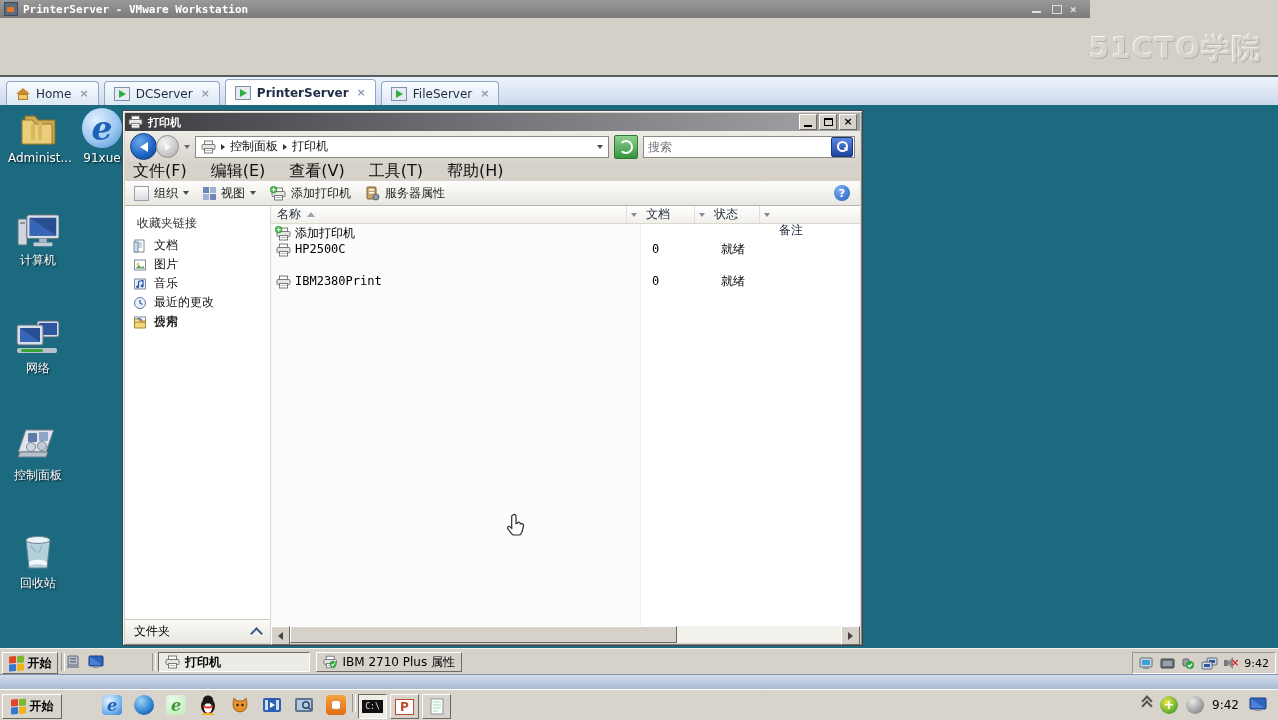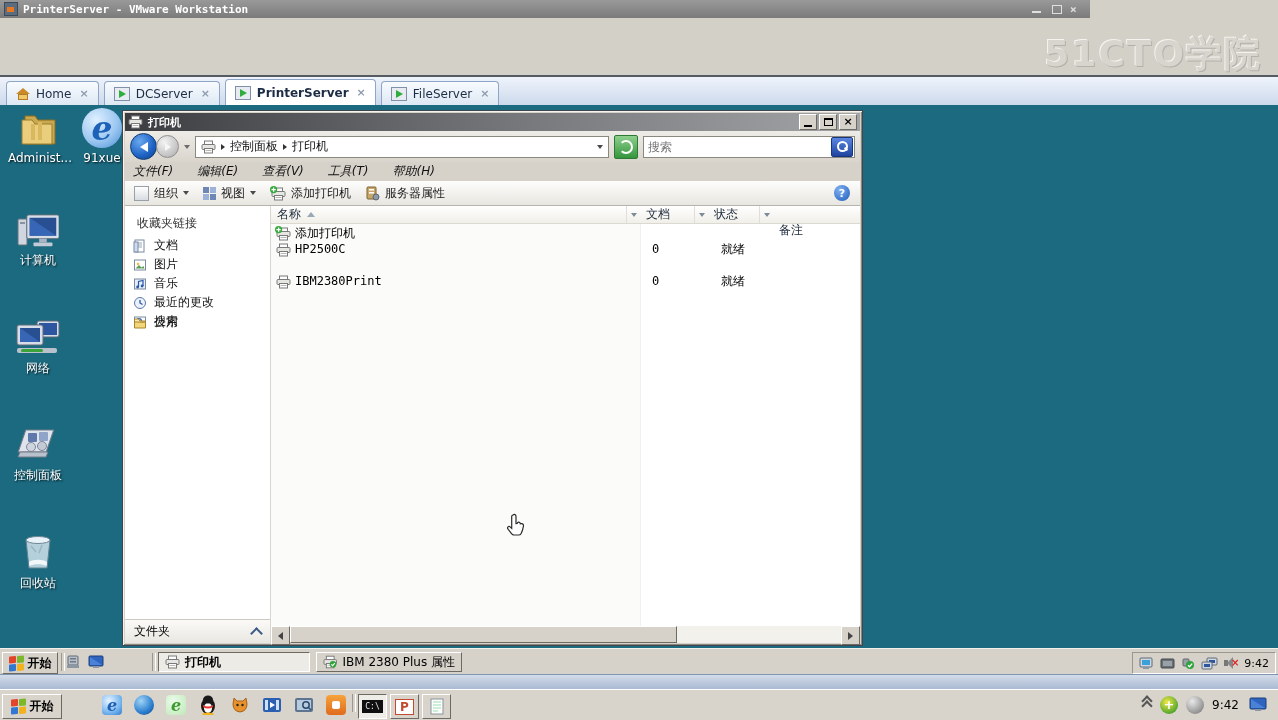--- a/index.html
+++ b/index.html
@@ -21,21 +21,21 @@
      display:flex;align-items:center;gap:5px;padding-left:4px;box-sizing:border-box;}
   .vmw-logo{width:12px;height:12px;background:#5a6c7e;border:1px solid #3c4a58;position:relative;}
   .vmw-logo::after{content:"";position:absolute;left:2px;top:4px;width:7px;height:5px;background:#e87722;}
   .vmw-winbtns{position:absolute;right:6px;top:3px;display:flex;gap:6px;}
   .vmw-winbtn{width:14px;height:12px;position:relative;opacity:.85;}
   .vmw-winbtn .bar{position:absolute;left:2px;bottom:2px;width:9px;height:2px;background:#efefef;}
   .vmw-winbtn .box{position:absolute;left:2px;top:2px;width:8px;height:7px;border:1.5px solid #efefef;}
   .vmw-winbtn .x{color:#efefef;font-size:11px;line-height:12px;font-weight:bold;}
 
   .vmw-toolbar-area{left:0;top:18px;width:1278px;height:59px;background:#d3d0c7;border-bottom:2px solid #565a61;box-sizing:border-box;}
-  .watermark{position:absolute;right:16px;top:12px;font-size:36px;font-weight:bold;letter-spacing:2px;
+  .watermark{position:absolute;right:16px;top:12px;font-size:28px;font-weight:bold;letter-spacing:2px;
      color:#d7d5cd;text-shadow:1px 1px 0 #b3b1aa,-1px -1px 0 #f4f3ef;}
 
   .vmw-tabbar{left:0;top:77px;width:1278px;height:28px;background:linear-gradient(#eff4fb,#ccd9ec);
      display:flex;align-items:flex-end;gap:5px;padding-left:6px;box-sizing:border-box;}
   .vmw-tab{height:23px;display:flex;align-items:center;gap:6px;padding:0 9px;
      border:1px solid #8fa6c6;border-bottom:none;border-radius:4px 4px 0 0;
      background:linear-gradient(#f8fbfe,#dde8f4);font-size:12px;color:#1c2c44;}
   .vmw-tab.active{background:#ffffff;font-weight:bold;height:25px;}
   .tab-close{color:#8c9aad;font-size:11px;font-weight:bold;margin-left:2px;}
   .home-ico{width:14px;height:12px;position:relative;}
@@ -76,21 +76,21 @@
   .refresh-glyph{width:10px;height:10px;border:2px solid #fff;border-left-color:transparent;border-radius:50%;position:relative;}
   .searchbox{height:22px;background:#fff;border:1px solid #8b887f;flex:1;display:flex;align-items:center;box-sizing:border-box;padding-left:2px;}
   .searchbox input{border:none;outline:none;flex:1;font-size:12px;color:#444;background:transparent;
      font-family:"DejaVu Sans","Liberation Sans",sans-serif;}
   .btn-search{width:20px;height:18px;background:linear-gradient(#5b86e0,#1e44a0);border:1px solid #16367d;border-radius:2px;
      display:flex;align-items:center;justify-content:center;margin-right:1px;flex:none;}
   .mag{width:7px;height:7px;border:2px solid #fff;border-radius:50%;position:relative;}
   .mag::after{content:"";position:absolute;left:5px;top:5px;width:4px;height:2px;background:#fff;transform:rotate(45deg);}
 
   .menubar{left:0;top:49px;right:0;height:19px;background:#d6d2ca;display:flex;align-items:center;gap:24px;padding-left:8px;box-sizing:border-box;}
-  .menu-item{font-size:12px;color:#111;font-style:italic;}
+  .menu-item{font-size:16px;color:#111;}
 
   .toolbar{left:0;top:68px;right:0;height:25px;background:linear-gradient(#fdfdfc,#e8e6e0);
      border-bottom:1px solid #b7b4ab;display:flex;align-items:center;gap:14px;padding:0 9px;box-sizing:border-box;}
   .tb-item{display:flex;align-items:center;gap:5px;font-size:12px;color:#1a1a1a;}
   .org-ico{width:13px;height:13px;border:1px solid #9aa0a8;background:linear-gradient(#fff,#d8dce2);}
   .views-ico{width:13px;height:13px;background:
      linear-gradient(#6f87b5,#6f87b5) 0 0/6px 6px no-repeat,
      linear-gradient(#9db2d8,#9db2d8) 7px 0/6px 6px no-repeat,
      linear-gradient(#9db2d8,#9db2d8) 0 7px/6px 6px no-repeat,
      linear-gradient(#6f87b5,#6f87b5) 7px 7px/6px 6px no-repeat;}
@@ -542,21 +542,21 @@
       <svg width="15" height="14" viewBox="0 0 15 14">
           <use href="#sym-printer"></use>
         </svg>
       <span>打印机</span>
     </span>
     <span class="taskbtn raised" style="left:316px;width:146px;">
       <svg width="15" height="14" viewBox="0 0 15 14">
           <use href="#sym-printer"></use>
           <use href="#sym-check" transform="translate(7,6) scale(0.85)"></use>
         </svg>
-      <span>IBM 2380 Plus 属性</span>
+      <span>IBM 2710 Plus 属性</span>
     </span>
 
     <span class="tray">
       <svg width="15" height="13" viewBox="0 0 15 13">
           <rect x="1" y="1" width="12" height="9" rx="1" fill="#cfd6df" stroke="#5e6a78"></rect>
           <rect x="3" y="3" width="8" height="5" fill="#3aa0d8"></rect>
           <rect x="4" y="10" width="6" height="2" fill="#8d97a4"></rect>
         </svg>
       <svg width="15" height="11" viewBox="0 0 15 11">
           <rect x="1" y="1" width="13" height="9" rx="1" fill="#6b7078" stroke="#42464c"></rect>

